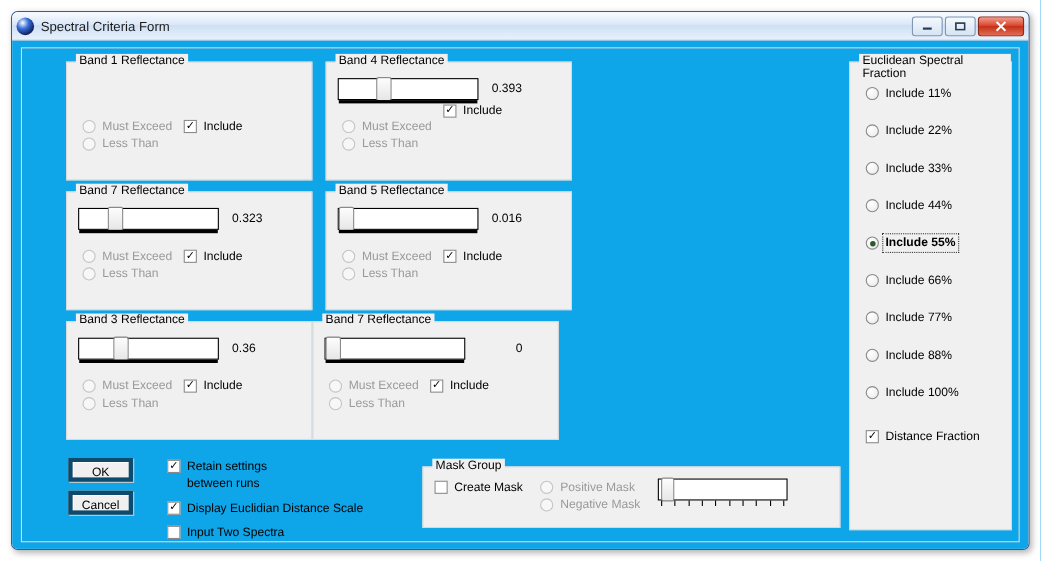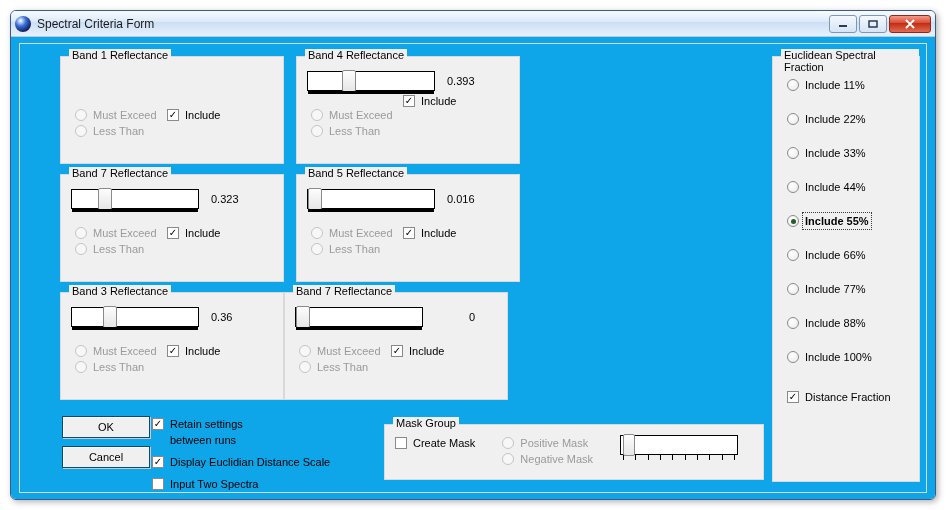--- a/index.html
+++ b/index.html
@@ -137,22 +137,22 @@
     flex: 0 0 auto;
   }
   .checkbox.checked::after { content: "✓"; }
 
   .disabled { color: #9a9a9a; }
   .disabled .radio { border-color: #c4c4c4; background: #f7f7f7; }
 
   
   .btn {
     position: absolute;
-    width: 88px; height: 22px;
-    border: 1px solid #0c4a6e;
+    width: 59px; height: 22px;
+    border: 4px solid #0c4a6e;
     background: #f0f0f0;
     text-align: center;
     line-height: 20px;
     font-size: 11px;
     box-shadow: 1px 1px 0 #fff inset, 1px 1px 0 #cacaca;
   }
 
   
   .right-panel {
     left: 752px; top: 12px;
@@ -164,21 +164,21 @@
   }
   .sel-box { border: 1px dotted #3a3a3a; padding: 0 2px; margin: -1px -3px; font-weight: bold; }
 
   
   .mask-group {
     left: 364px; top: 380px;
     width: 380px; height: 56px;
   }
   .mask-group .mcontent {
     position: absolute; top: 10px; left: 10px; right: 10px;
-    display: flex; align-items: flex-start; gap: 27px;
+    display: flex; align-items: flex-start; gap: 16px;
   }
   .tick-slider {
     position: relative;
     width: 118px; height: 20px;
     border: 1px solid #000;
     background: #fff;
   }
   .tick-slider .thumb {
     position: absolute; top: -2px; left: 2px;
     width: 12px; height: 22px;

